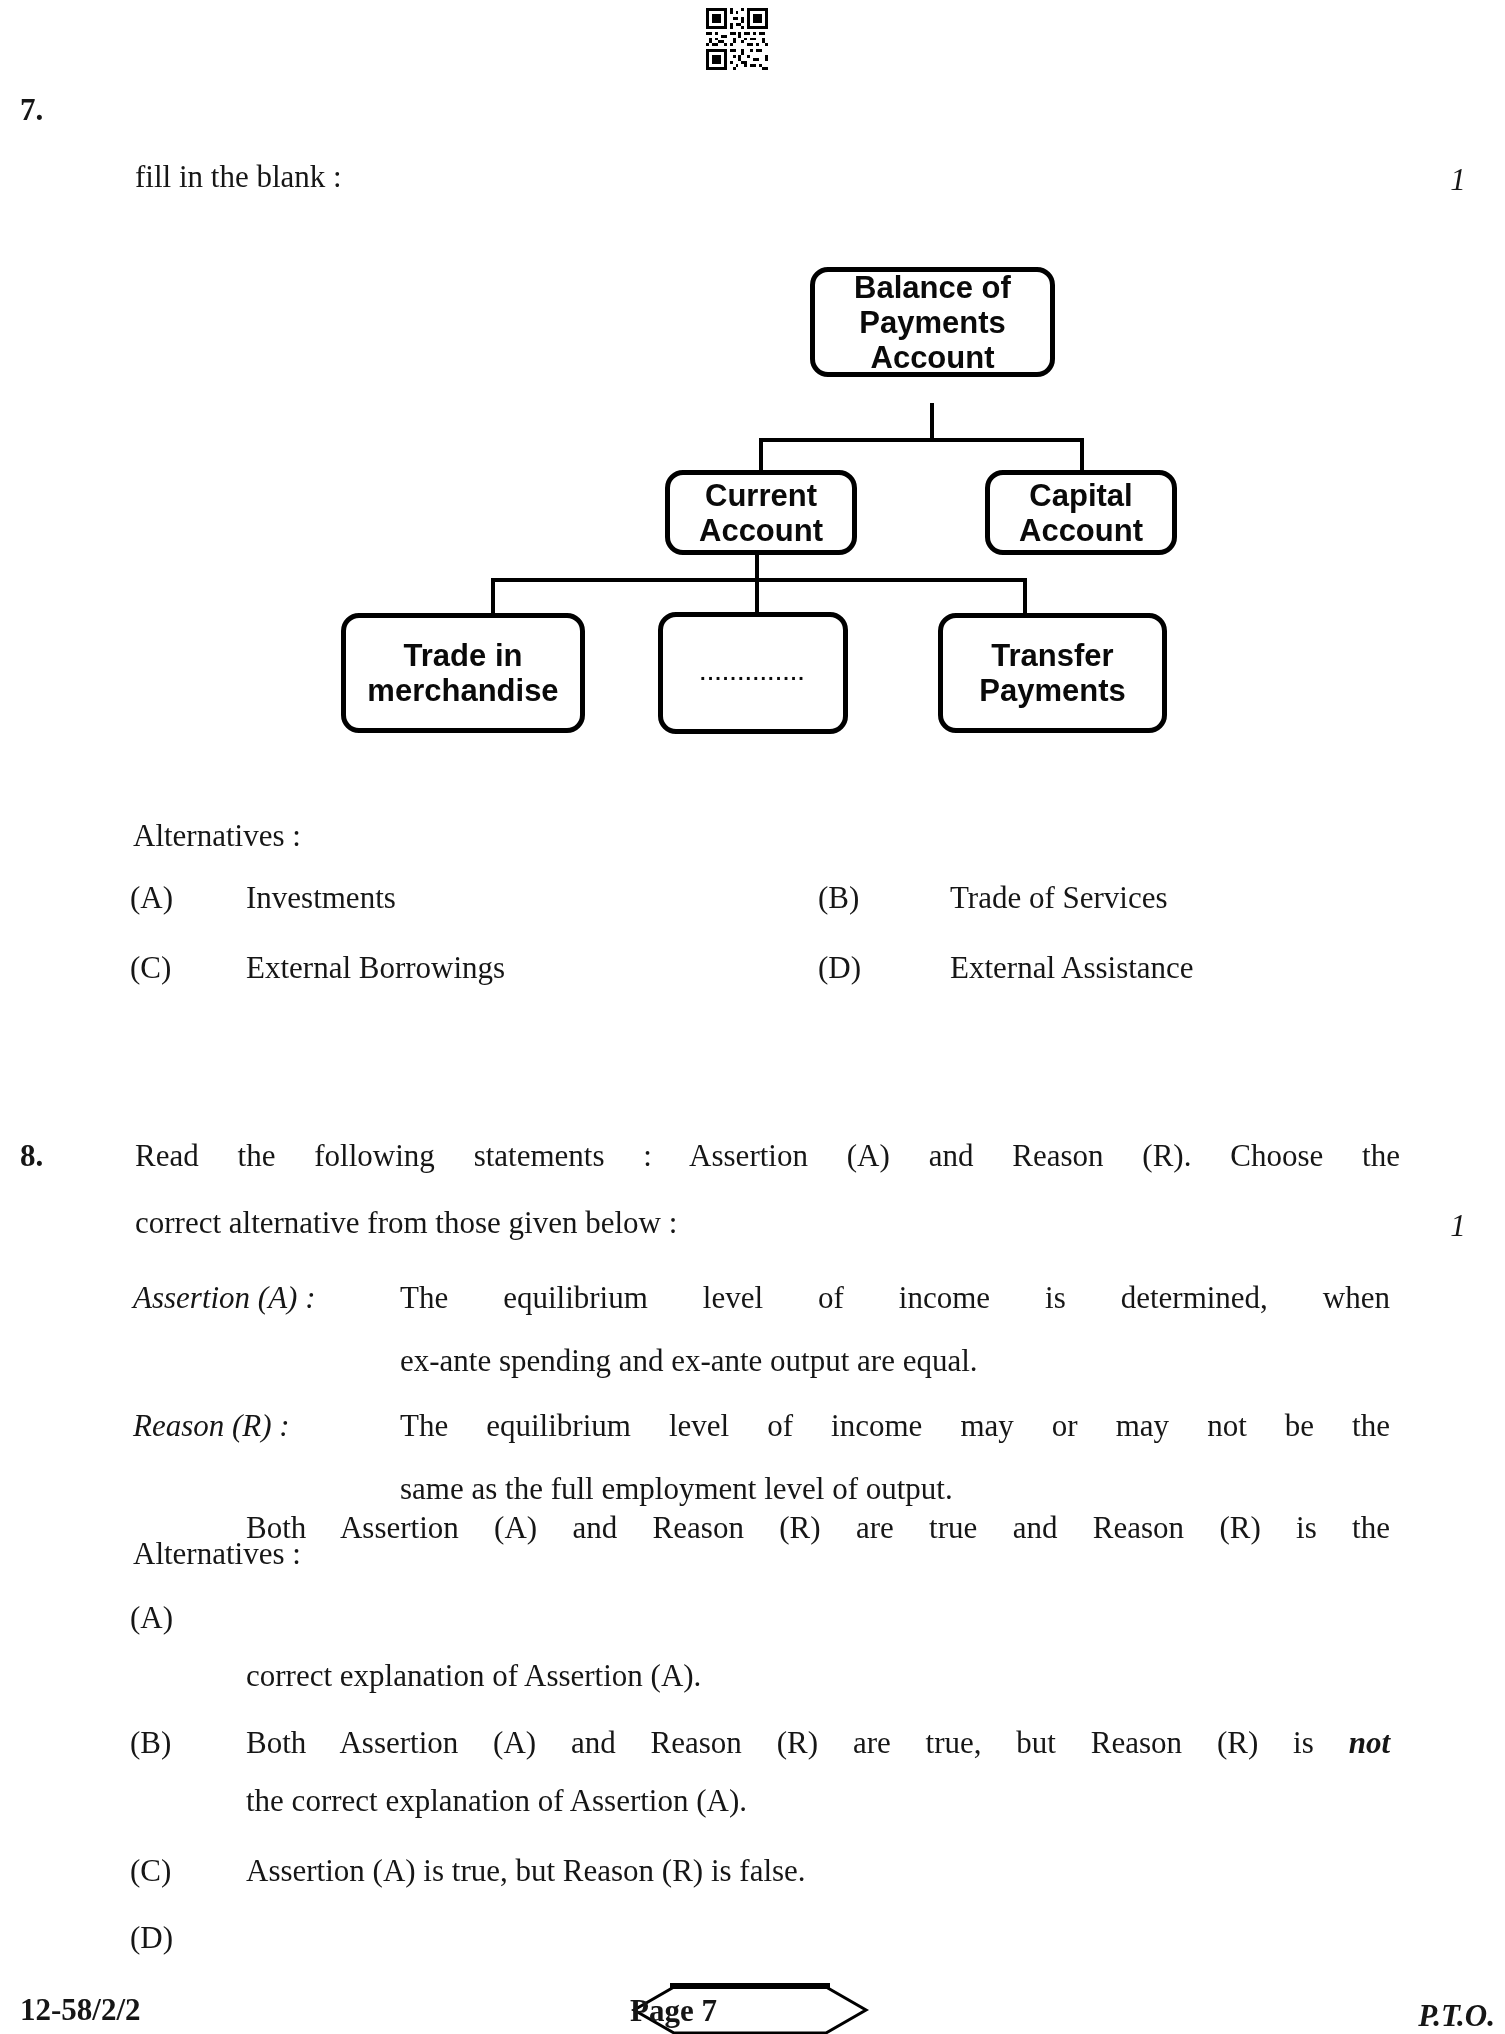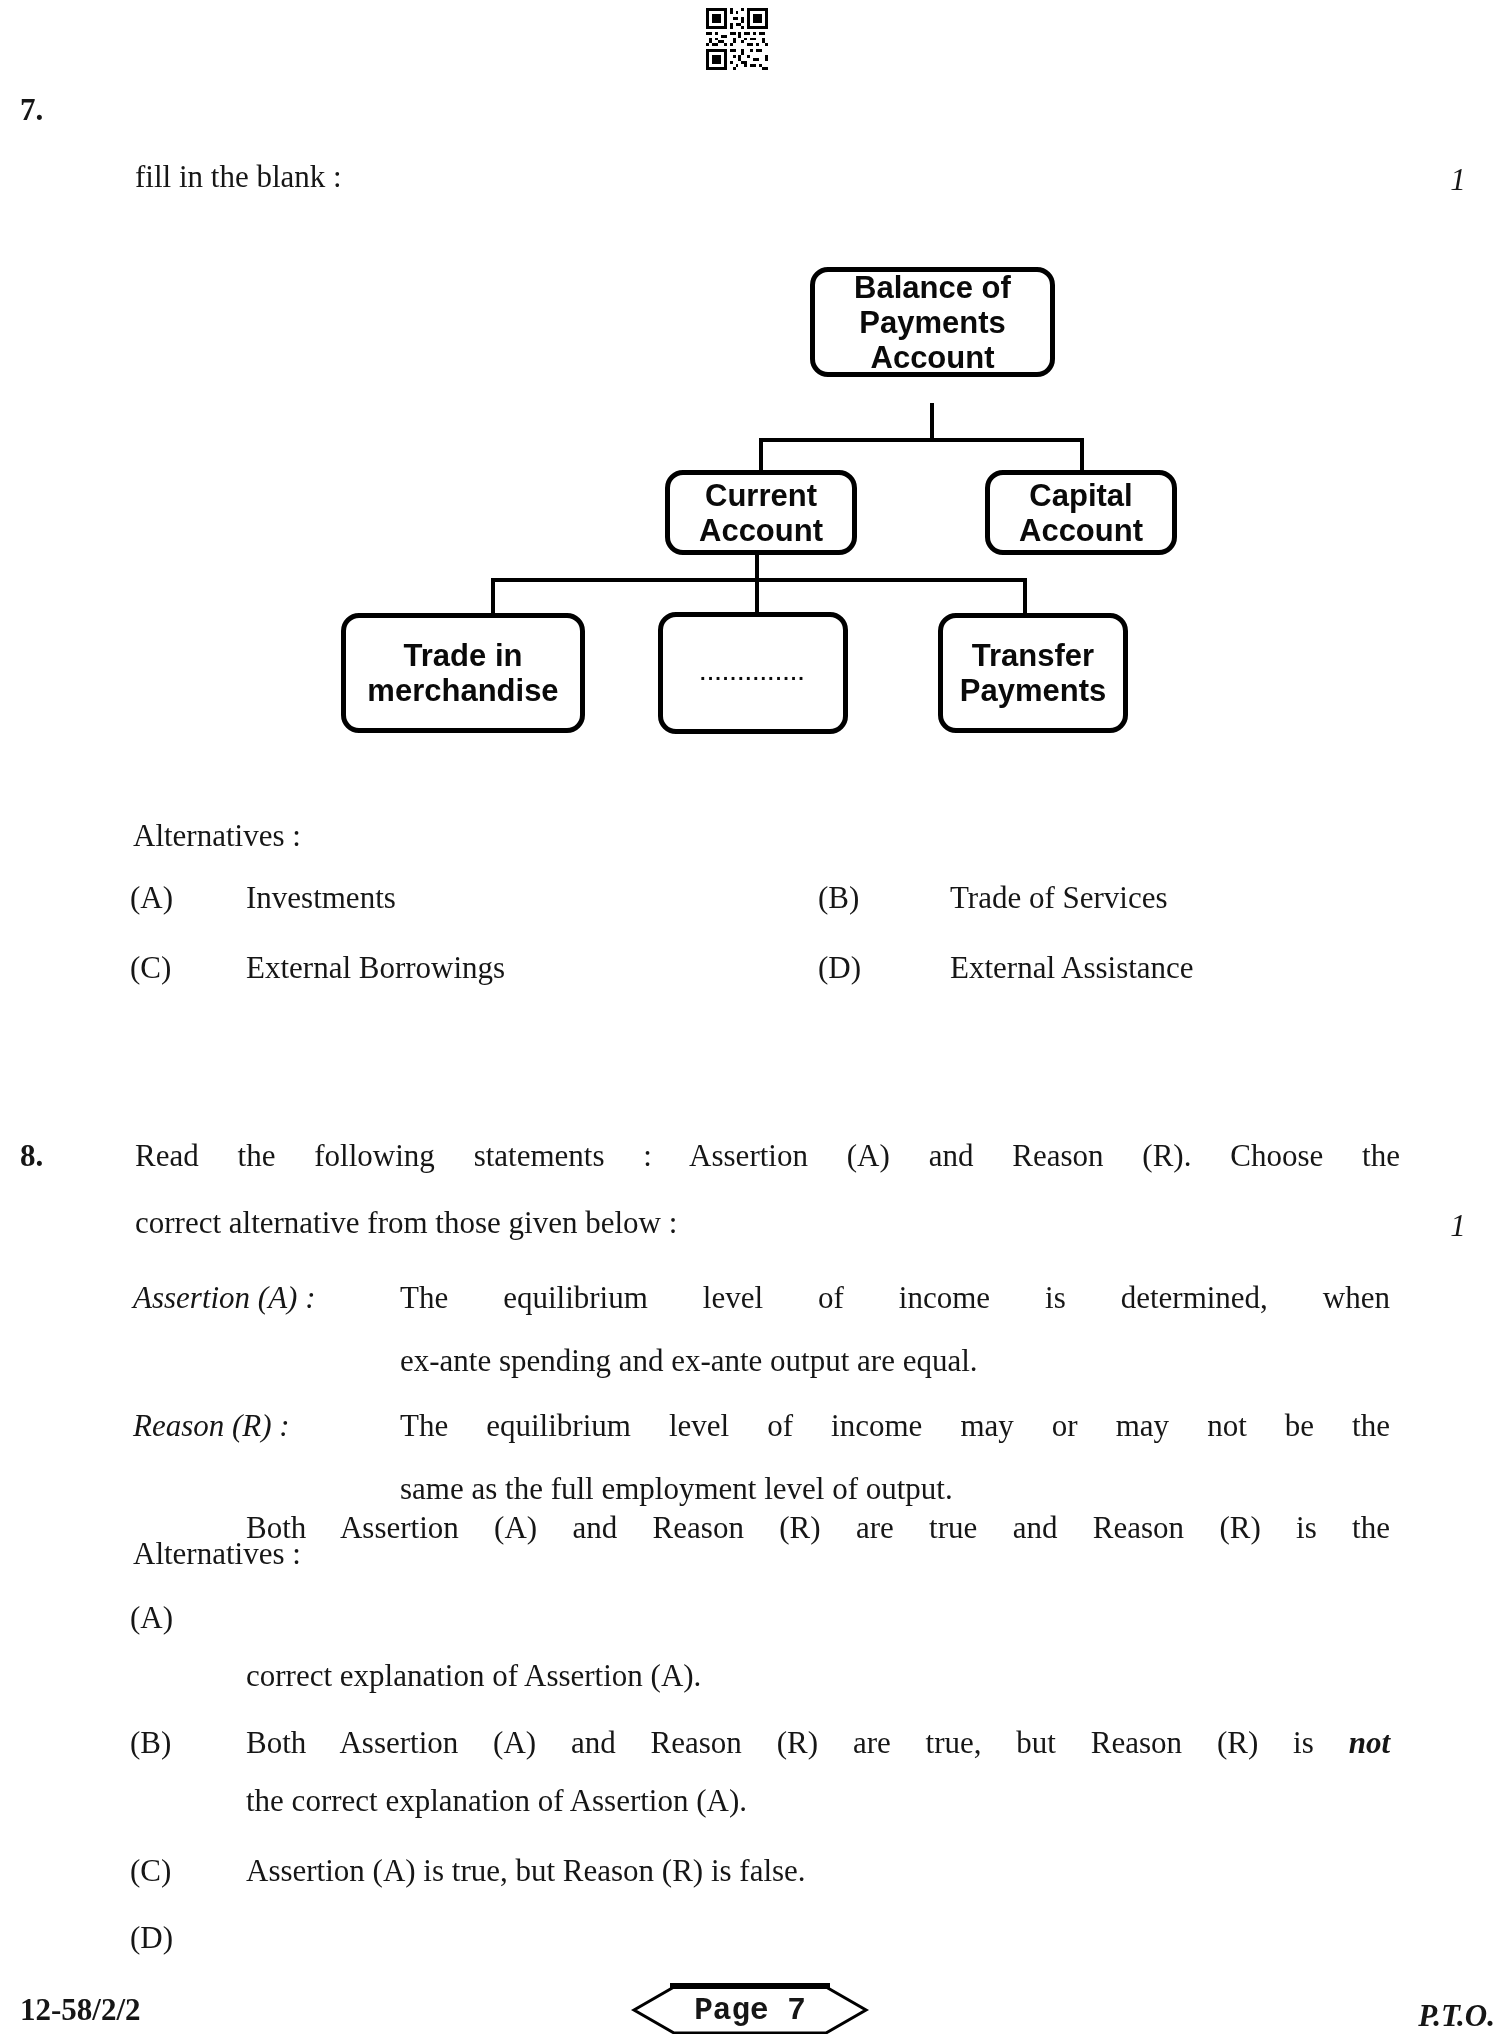--- a/index.html
+++ b/index.html
@@ -18,21 +18,21 @@
   
   .fc-box{
     position:absolute;border:5px solid #000;border-radius:18px;background:#fff;
     display:flex;flex-direction:column;align-items:center;justify-content:center;
     font-family:"Liberation Sans", sans-serif;font-weight:bold;color:#0a0a0a;
     font-size:31px;line-height:35px;text-align:center;box-sizing:border-box;
   }
   .fc-wire{position:absolute;background:#000;}
   .dots{font-size:20px;letter-spacing:2px;line-height:20px;}
   
-  .badge-label{width:240px;text-align:center;font-weight:bold;font-family:Liberation Mono, monospace;}
+  .badge-label{width:240px;text-align:left;font-weight:bold;}
   .qr{image-rendering:pixelated;}
 </style>
 </head>
 <body>
 
 <div class="page">
 
   <svg class="abs qr" style="left:706px;top:8px" width="62" height="62" viewBox="0 0 21 21" shape-rendering="crispEdges">
     <rect x="0" y="0" width="21" height="21" fill="#fff"></rect>
     <g fill="#000">
@@ -127,21 +127,21 @@
     <div class="fc-wire" style="left:491px;top:578px;width:4px;height:37px"></div>
     <div class="fc-wire" style="left:1023px;top:578px;width:4px;height:37px"></div>
 
     <div class="fc-box" style="left:341px;top:613px;width:244px;height:120px">
       <div>Trade in</div>
       <div>merchandise</div>
     </div>
     <div class="fc-box" style="left:658px;top:612px;width:190px;height:122px">
       <div class="dots">..............</div>
     </div>
-    <div class="fc-box" style="left:938px;top:613px;width:190px;height:120px">
+    <div class="fc-box" style="left:938px;top:613px;width:229px;height:120px">
       <div>Transfer</div>
       <div>Payments</div>
     </div>
   </div>
 
   <div class="abs line" style="left:133px;top:816px">Alternatives :</div>
 
   <div class="abs line" style="left:130px;top:878px">(A)</div>
   <div class="abs line" style="left:246px;top:878px">Investments</div>
   <div class="abs line" style="left:818px;top:878px">(B)</div>

